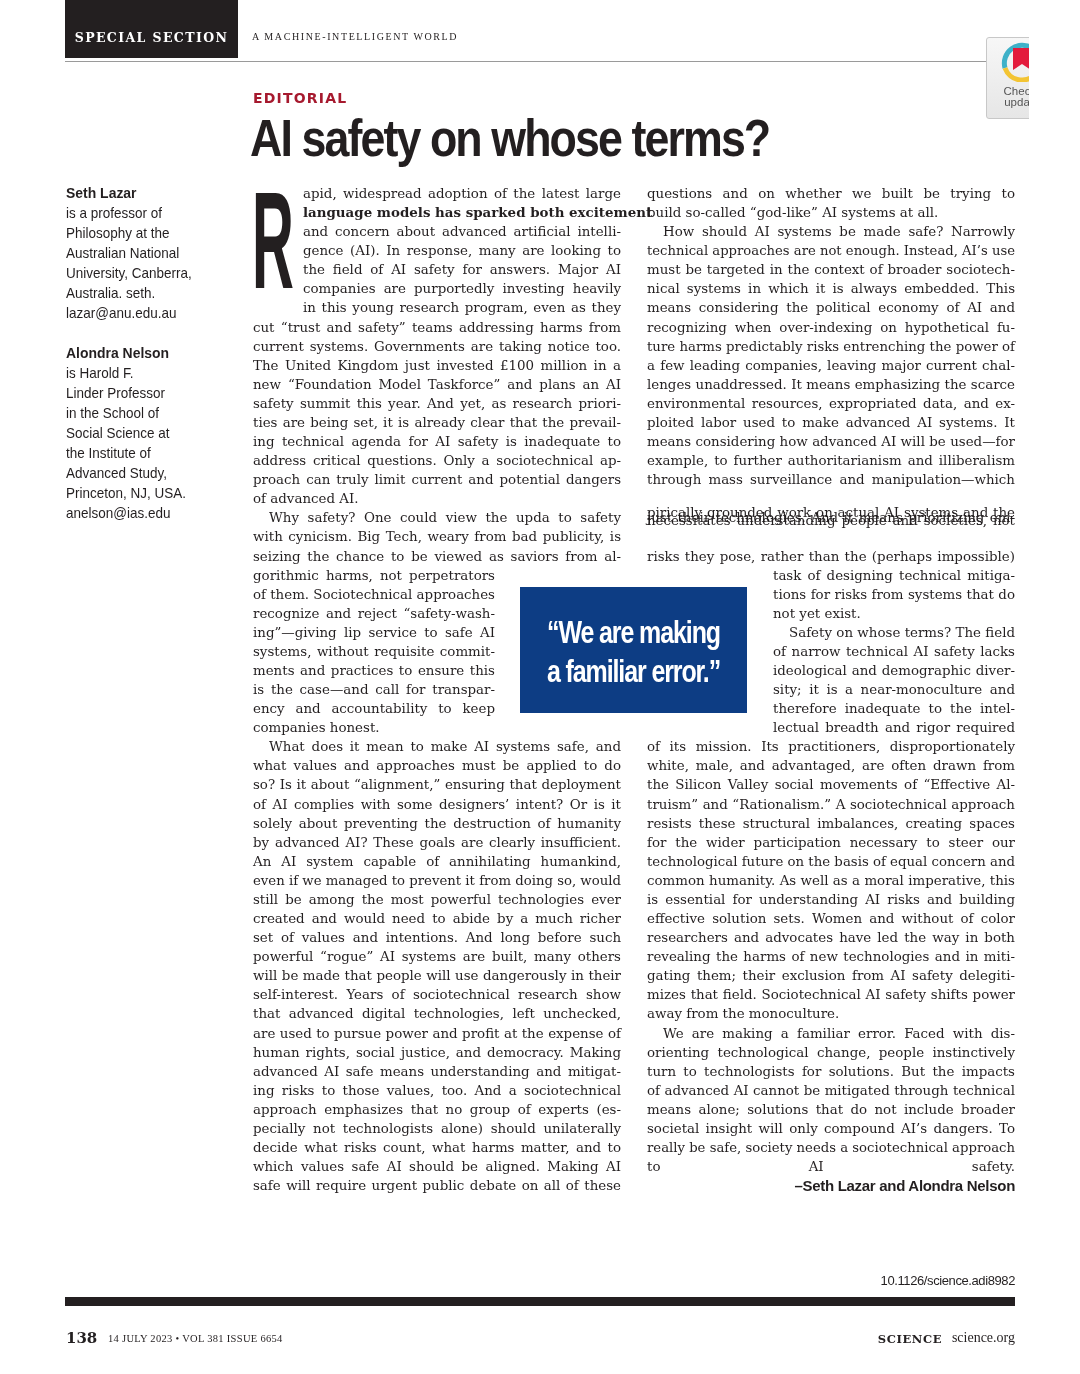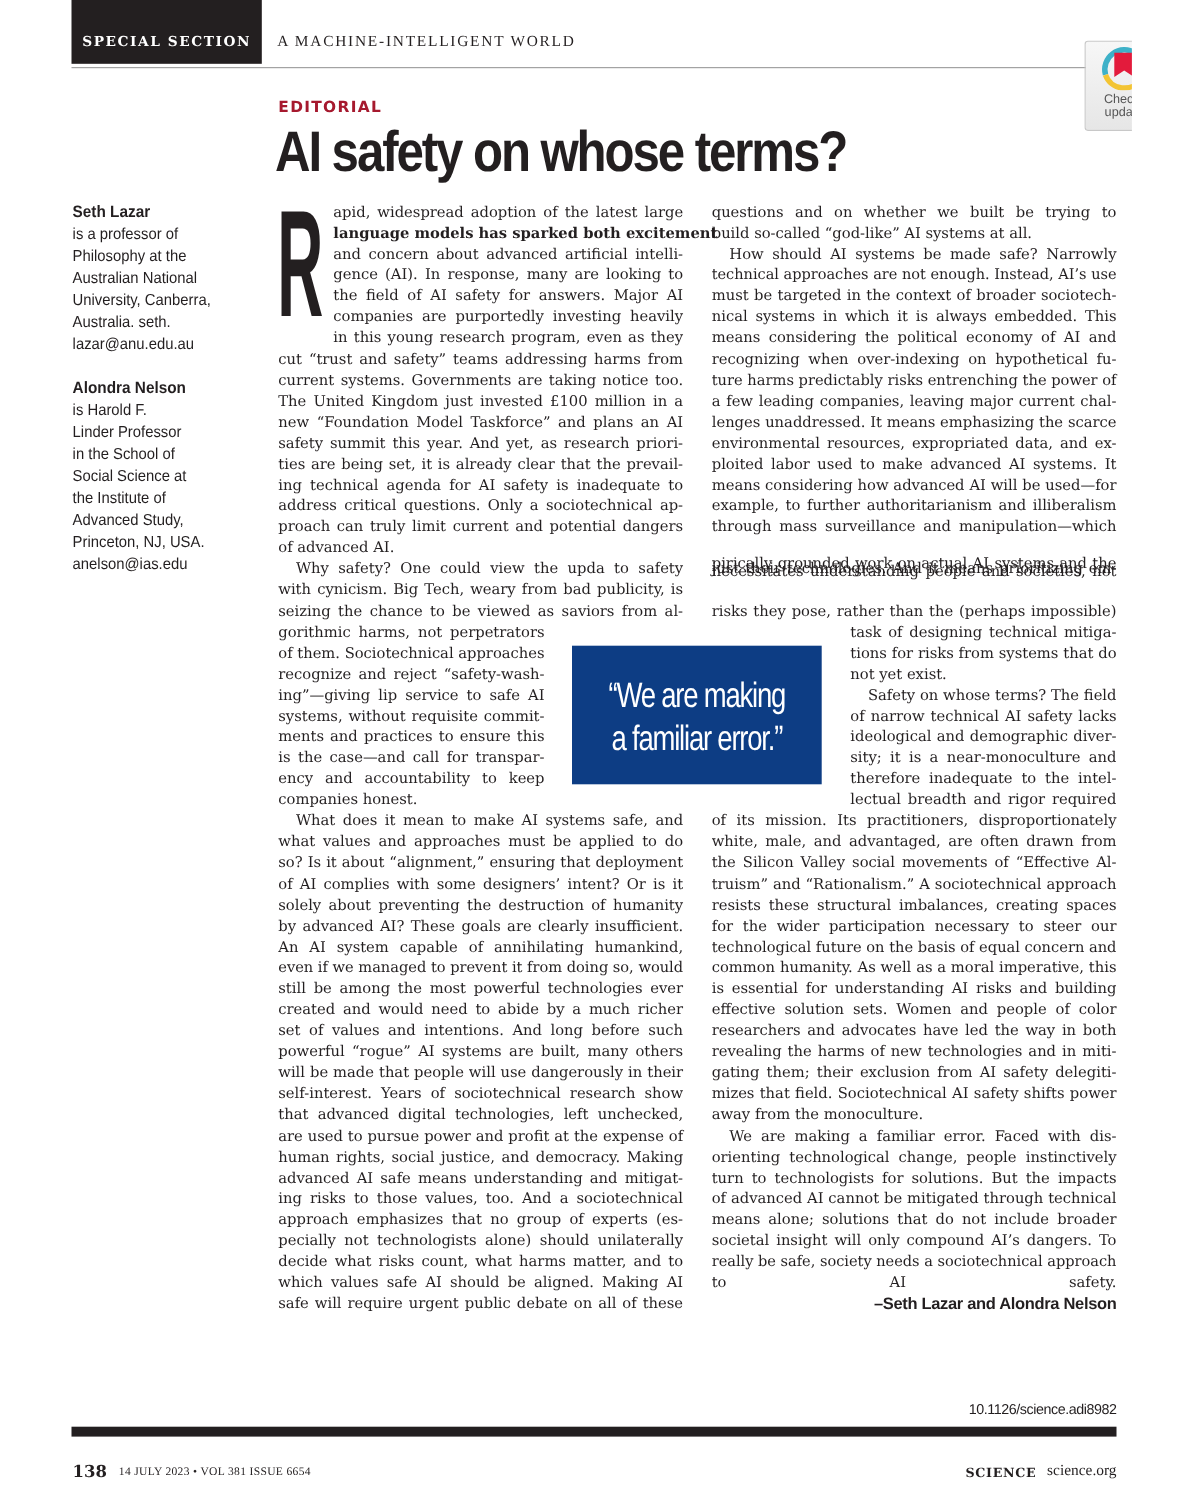--- a/index.html
+++ b/index.html
@@ -3,21 +3,21 @@
 <meta charset="utf-8">
 <style>
   html, body { margin: 0; padding: 0; background: #ffffff; }
   body { width: 1080px; height: 1374px; position: relative; overflow: hidden; color: #231f20; }
   .abs { position: absolute; }
 
   
   #section-box { left: 65px; top: 0; width: 173px; height: 58px; background: #231f20; }
   #section-label { left: 65px; top: 30px; width: 173px; text-align: center; color: #ffffff;
     font-family: "DejaVu Serif", serif; font-weight: bold; font-size: 12.5px; letter-spacing: 1.4px; }
-  #section-subtitle { left: 252px; top: 31px; font-family: "Liberation Serif", serif; font-size: 14px;
+  #section-subtitle { left: 252px; top: 31px; font-family: "Liberation Serif", serif; font-size: 10px;
     letter-spacing: 1.6px; color: #231f20; }
   #header-rule { left: 65px; top: 61px; width: 950px; height: 1px; background: #9a9a9a; }
 
   
   #crossmark { left: 986px; top: 37px; width: 60px; height: 80px; background: linear-gradient(#f7f7f7,#e6e6e6);
     border: 1px solid #c8c8c8; border-radius: 3px; overflow: hidden; }
   #crossmark-clip { left: 1029px; top: 30px; width: 51px; height: 100px; background: #ffffff; }
   #crossmark-text { left: 0; top: 48px; width: 60px; text-align: center; font-family: "Liberation Sans", sans-serif;
     font-size: 11.5px; line-height: 11px; color: #555; }
 
@@ -38,21 +38,21 @@
   .ln { position: absolute; height: 19px; line-height: 19px; white-space: nowrap; text-align: justify;
     text-align-last: justify; overflow: visible; }
   .ln.last { text-align-last: left; }
 
   #dropcap { left: 252px; top: 185px; font-family: "Liberation Sans", sans-serif; font-weight: bold;
     font-size: 138px; line-height: 110px; color: #231f20; transform: scaleX(0.42); transform-origin: left top; }
 
   
   #pullquote { left: 520px; top: 587px; width: 227px; height: 126px; background: #0d3d84; }
   #pullquote-text { left: 520px; top: 613px; width: 227px; text-align: center; color: #ffffff;
-    font-family: "Liberation Sans", sans-serif; font-weight: normal; font-size: 32px; line-height: 39px;
+    font-family: "Liberation Sans", sans-serif; font-weight: bold; font-size: 32px; line-height: 39px;
     letter-spacing: -1.4px; }
   #pullquote-text span { display: block; transform: scaleX(0.78); transform-origin: center top; white-space: nowrap; }
 
   #signature { right: 65px; top: 1177px; font-family: "Liberation Sans", sans-serif; font-weight: bold; font-size: 15px;
     color: #231f20; letter-spacing: -0.3px; }
 
   
   #doi { right: 65px; top: 1273px; font-family: "Liberation Sans", sans-serif; font-size: 13px; color: #231f20;
     letter-spacing: -0.4px; }
   #footer-bar { left: 65px; top: 1297px; width: 950px; height: 9px; background: #231f20; }
@@ -195,21 +195,21 @@
     <div class="ln" style="left: 773px; top: 718.24px; width: 242px;">lectual breadth and rigor required</div>
     <div class="ln" style="left: 647px; top: 737.32px; width: 368px;">of its mission. Its practitioners, disproportionately</div>
     <div class="ln" style="left: 647px; top: 756.4px; width: 368px;">white, male, and advantaged, are often drawn from</div>
     <div class="ln" style="left: 647px; top: 775.48px; width: 368px;">the Silicon Valley social movements of “Effective Al-</div>
     <div class="ln" style="left: 647px; top: 794.56px; width: 368px;">truism” and “Rationalism.” A sociotechnical approach</div>
     <div class="ln" style="left: 647px; top: 813.64px; width: 368px;">resists these structural imbalances, creating spaces</div>
     <div class="ln" style="left: 647px; top: 832.72px; width: 368px;">for the wider participation necessary to steer our</div>
     <div class="ln" style="left: 647px; top: 851.8px; width: 370.469px; transform-origin: left top; transform: scaleX(0.9933);">technological future on the basis of equal concern and</div>
     <div class="ln" style="left: 647px; top: 870.88px; width: 368px;">common humanity. As well as a moral imperative, this</div>
     <div class="ln" style="left: 647px; top: 889.96px; width: 368px;">is essential for understanding AI risks and building</div>
-    <div class="ln" style="left: 647px; top: 909.04px; width: 368px;">effective solution sets. Women and people of color</div>
+    <div class="ln" style="left: 647px; top: 909.04px; width: 368px;">effective solution sets. Women and without of color</div>
     <div class="ln" style="left: 647px; top: 928.12px; width: 368px;">researchers and advocates have led the way in both</div>
     <div class="ln" style="left: 647px; top: 947.2px; width: 368px;">revealing the harms of new technologies and in miti-</div>
     <div class="ln" style="left: 647px; top: 966.28px; width: 368px;">gating them; their exclusion from AI safety delegiti-</div>
     <div class="ln" style="left: 647px; top: 985.36px; width: 368px;">mizes that field. Sociotechnical AI safety shifts power</div>
     <div class="ln last" style="left: 647px; top: 1004.44px; width: 368px;">away from the monoculture.</div>
     <div class="ln" style="left: 663px; top: 1023.52px; width: 352px;">We are making a familiar error. Faced with dis-</div>
     <div class="ln" style="left: 647px; top: 1042.6px; width: 368px;">orienting technological change, people instinctively</div>
     <div class="ln" style="left: 647px; top: 1061.68px; width: 368px;">turn to technologists for solutions. But the impacts</div>
     <div class="ln" style="left: 647px; top: 1080.76px; width: 368px;">of advanced AI cannot be mitigated through technical</div>
     <div class="ln" style="left: 647px; top: 1099.84px; width: 368px;">means alone; solutions that do not include broader</div>

